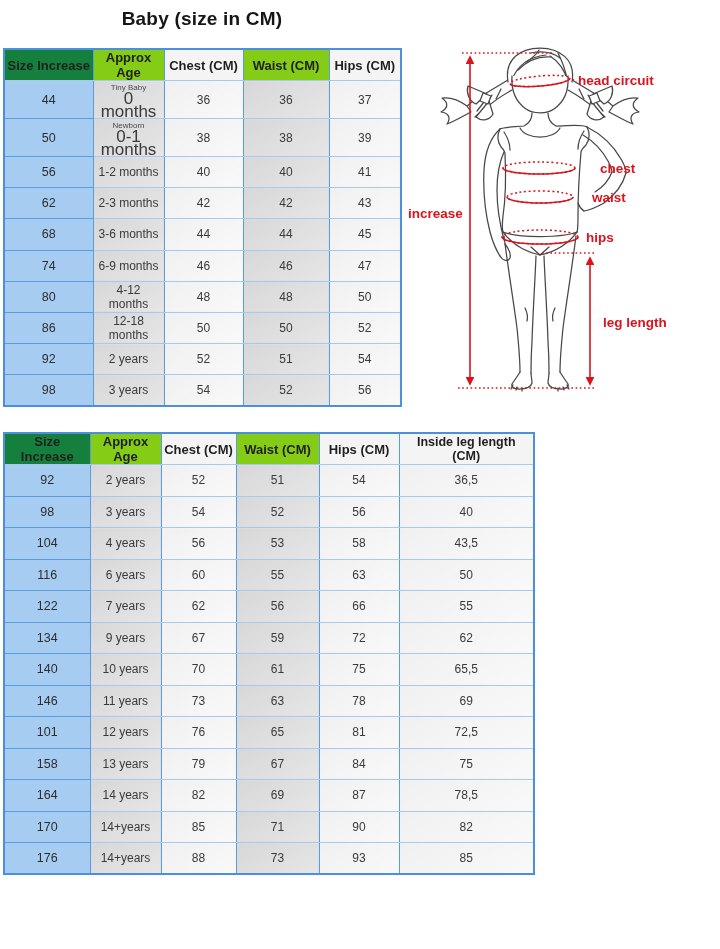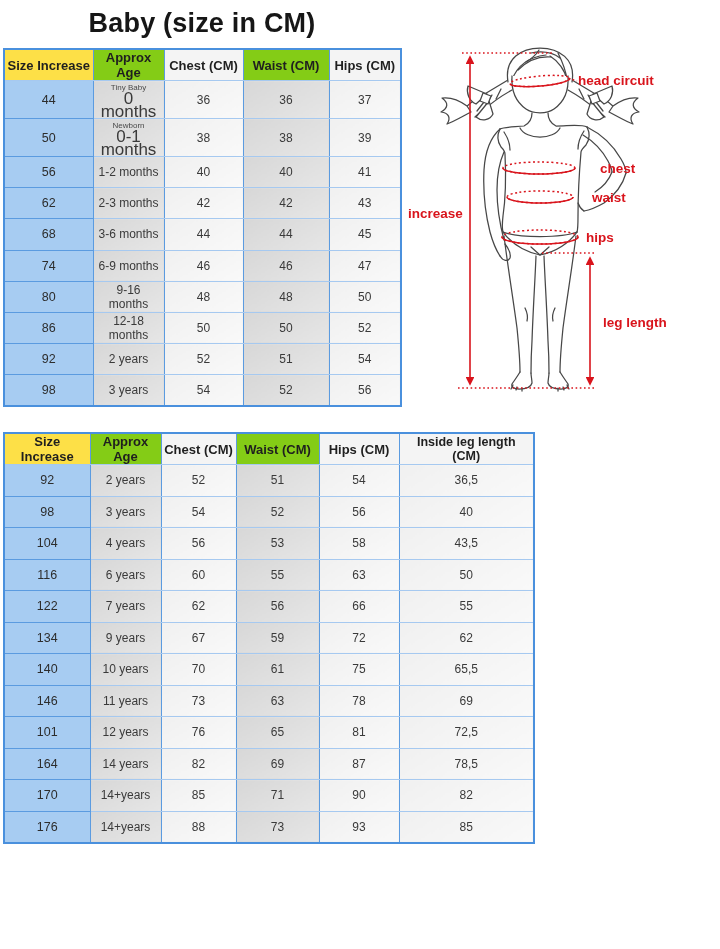--- a/index.html
+++ b/index.html
@@ -3,21 +3,21 @@
 <meta charset="utf-8">
 <style>
   html,body{margin:0;padding:0;}
   body{
     width:720px;height:949px;position:relative;background:#ffffff;
     font-family:"Liberation Sans","DejaVu Sans",sans-serif;
     -webkit-font-smoothing:antialiased;overflow:hidden;
   }
   .chart-title{
     position:absolute;left:0;width:404px;text-align:center;
-    font-size:27px;font-weight:700;color:#161616;letter-spacing:.2px;
+    font-size:19px;font-weight:700;color:#161616;letter-spacing:.2px;
   }
   #baby-title{top:8px;}
   #kids-title{top:400px;margin-top:37px;}
 
   table.size-table{
     position:absolute;border-collapse:collapse;table-layout:fixed;
     border:2px solid #4a90dd;background:#fff;
   }
   #baby-table{left:3px;top:48px;width:397px;}
   #kids-table{left:3px;top:432px;width:530px;}
@@ -31,21 +31,21 @@
   .size-table th{font-size:13px;font-weight:700;color:#1f1f1f;}
   #kids-table th:last-child{font-size:12.5px;}
   .size-table td{font-size:12px;color:#3a3a3a;}
 
   #baby-table thead tr{height:30px;}
   #baby-table tbody tr{height:31.2px;}
   #kids-table thead tr{height:31px;}
   #kids-table tbody tr{height:31.5px;}
 
   .col-blue{background:#a7ccf2;}
-  th.col-blue{background:#fde047;}
+  th.col-blue{background:#15803d;}
   td.col-blue{font-size:12.5px;color:#2d2d2d;font-weight:500;
     border-top-color:#5b9be0;border-bottom-color:#5b9be0;}
   .col-gray{background:linear-gradient(150deg,#d7d7d7 0%,#e6e6e6 100%);}
   th.col-gray{background:#84cc16;}
   .col-light{background:linear-gradient(150deg,#f0f0f0 0%,#f9f9f9 100%);}
   th.col-light{background:#f4f4f4;}
 
   .age-note{display:block;font-size:8px;color:#4a4a4a;line-height:9px;padding-top:2px;}
   .age-main{display:block;font-size:17px;line-height:13px;}
 
@@ -118,21 +118,21 @@
       </tr>
       <tr>
         <td class="col-blue">74</td>
         <td class="col-gray">6-9 months</td>
         <td class="col-light">46</td>
         <td class="col-gray">46</td>
         <td class="col-light">47</td>
       </tr>
       <tr>
         <td class="col-blue">80</td>
-        <td class="col-gray">9-16 months</td>
+        <td class="col-gray">4-12 months</td>
         <td class="col-light">48</td>
         <td class="col-gray">48</td>
         <td class="col-light">50</td>
       </tr>
       <tr>
         <td class="col-blue">86</td>
         <td class="col-gray">12-18 months</td>
         <td class="col-light">50</td>
         <td class="col-gray">50</td>
         <td class="col-light">52</td>
@@ -239,20 +239,28 @@
         <td class="col-light">78</td>
         <td class="col-light">69</td>
       </tr>
       <tr>
         <td class="col-blue">101</td>
         <td class="col-gray">12 years</td>
         <td class="col-light">76</td>
         <td class="col-gray">65</td>
         <td class="col-light">81</td>
         <td class="col-light">72,5</td>
+      </tr>
+      <tr>
+        <td class="col-blue">158</td>
+        <td class="col-gray">13 years</td>
+        <td class="col-light">79</td>
+        <td class="col-gray">67</td>
+        <td class="col-light">84</td>
+        <td class="col-light">75</td>
       </tr>
       <tr>
         <td class="col-blue">164</td>
         <td class="col-gray">14 years</td>
         <td class="col-light">82</td>
         <td class="col-gray">69</td>
         <td class="col-light">87</td>
         <td class="col-light">78,5</td>
       </tr>
       <tr>

